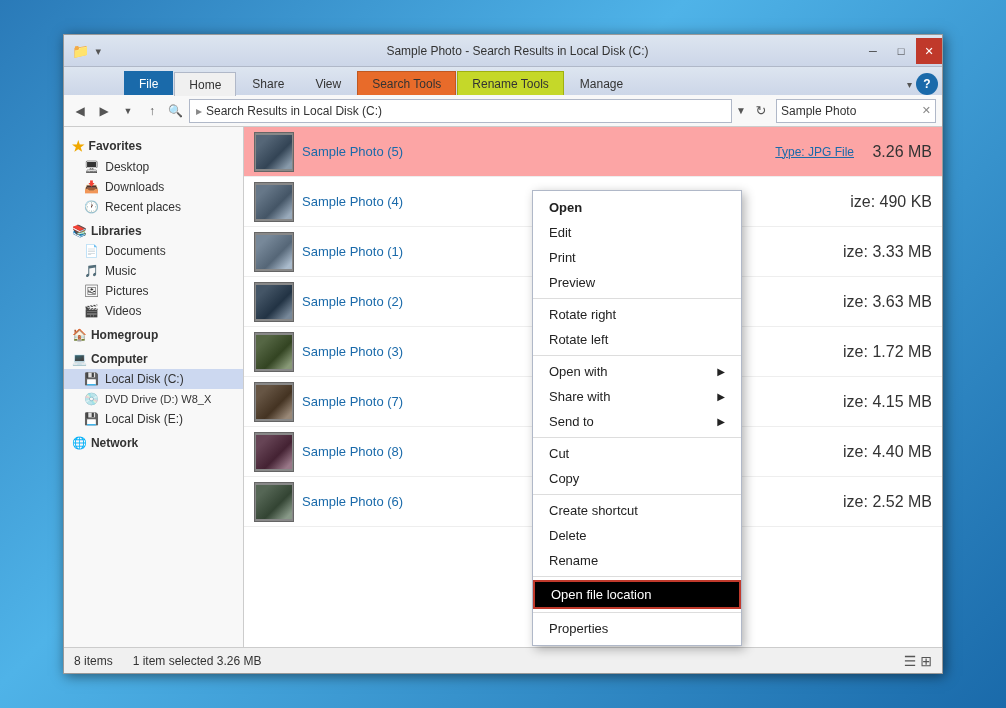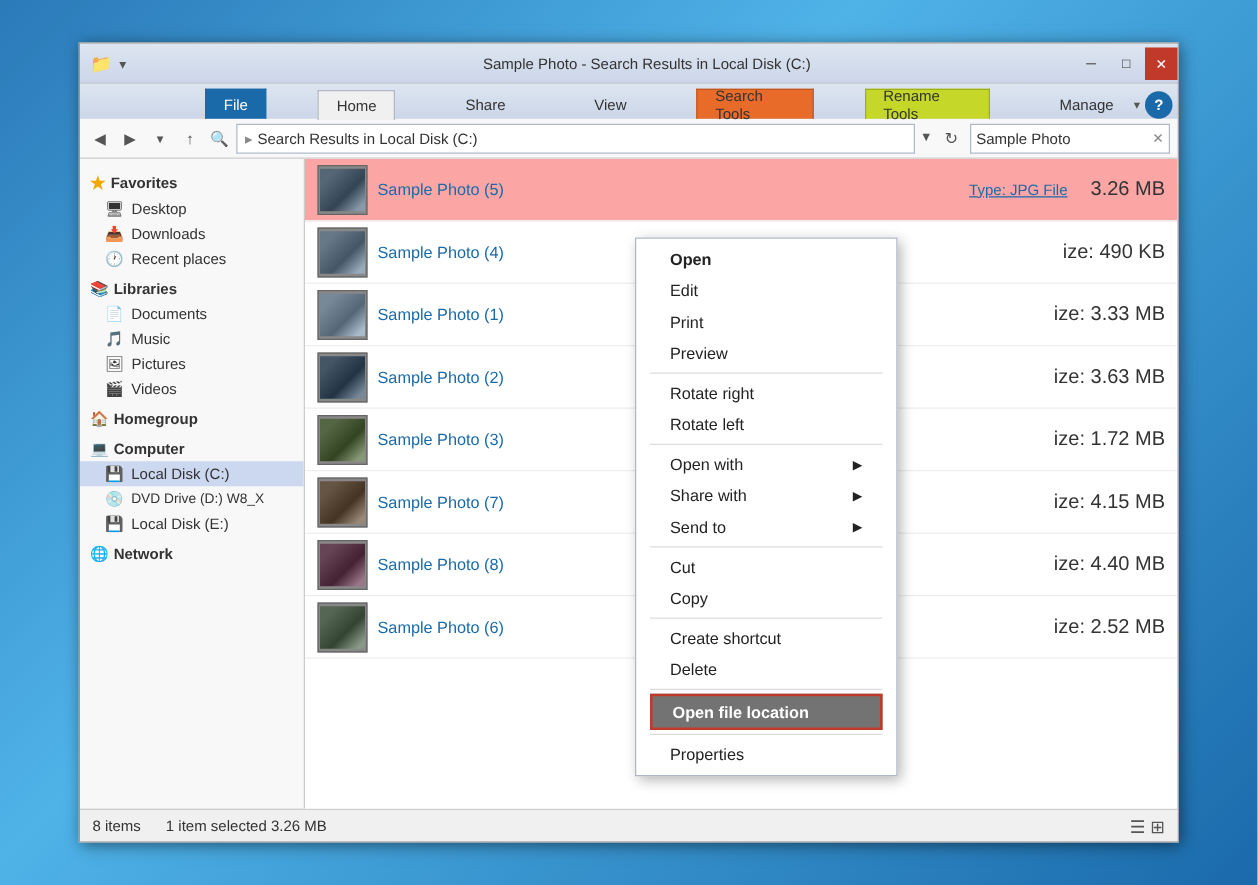--- a/index.html
+++ b/index.html
@@ -83,21 +83,20 @@
       padding: 4px 14px;
       font-size: 12px;
       cursor: pointer;
       border: 1px solid transparent;
       border-bottom: none;
       margin-right: 1px;
       color: #333;
       height: 24px;
       display: flex;
       align-items: center;
-      margin-left: 40px;
     }
     .tab.active {
       background: #f0f0f0;
       border-color: #b0b8c8;
       border-bottom-color: #f0f0f0;
       margin-bottom: -1px;
       z-index: 1;
     }
     .tab.file-tab {
       background: #1a6aaa;
@@ -280,38 +279,38 @@
     .file-size {
       font-size: 16px;
       color: #333;
       text-align: right;
       min-width: 70px;
     }
     
     .context-menu {
       position: absolute;
       top: 155px;
-      left: 444px;
+      left: 468px;
       width: 210px;
       background: white;
       border: 1px solid #b0b8c8;
       box-shadow: 3px 3px 10px rgba(0,0,0,0.3);
       z-index: 100;
-      padding: 4px 11px;
+      padding: 4px 0;
     }
     .ctx-item {
       display: flex;
       align-items: center;
       justify-content: space-between;
       padding: 5px 16px;
       font-size: 13px;
       color: #222;
       cursor: pointer;
     }
-    .ctx-item.highlighted { background: #737373; color: white; font-weight: bold; }
+    .ctx-item.highlighted { background: #000000; color: white; }
     .ctx-item.has-border { border: 2px solid #c0392b; }
     .ctx-sep {
       height: 1px;
       background: #ddd;
       margin: 3px 0;
     }
     .ctx-arrow { font-size: 10px; }
     
     .status-bar {
       display: flex;
@@ -602,20 +601,23 @@
       <div class="ctx-item">
         <span>Copy</span>
       </div>
       <div class="ctx-sep"></div>
       <div class="ctx-item">
         <span>Create shortcut</span>
       </div>
       <div class="ctx-item">
         <span>Delete</span>
       </div>
+      <div class="ctx-item">
+        <span>Rename</span>
+      </div>
       <div class="ctx-sep"></div>
       <div class="ctx-item highlighted has-border">
         <span>Open file location</span>
       </div>
       <div class="ctx-sep"></div>
       <div class="ctx-item">
         <span>Properties</span>
       </div>
     </div>
 </div>

